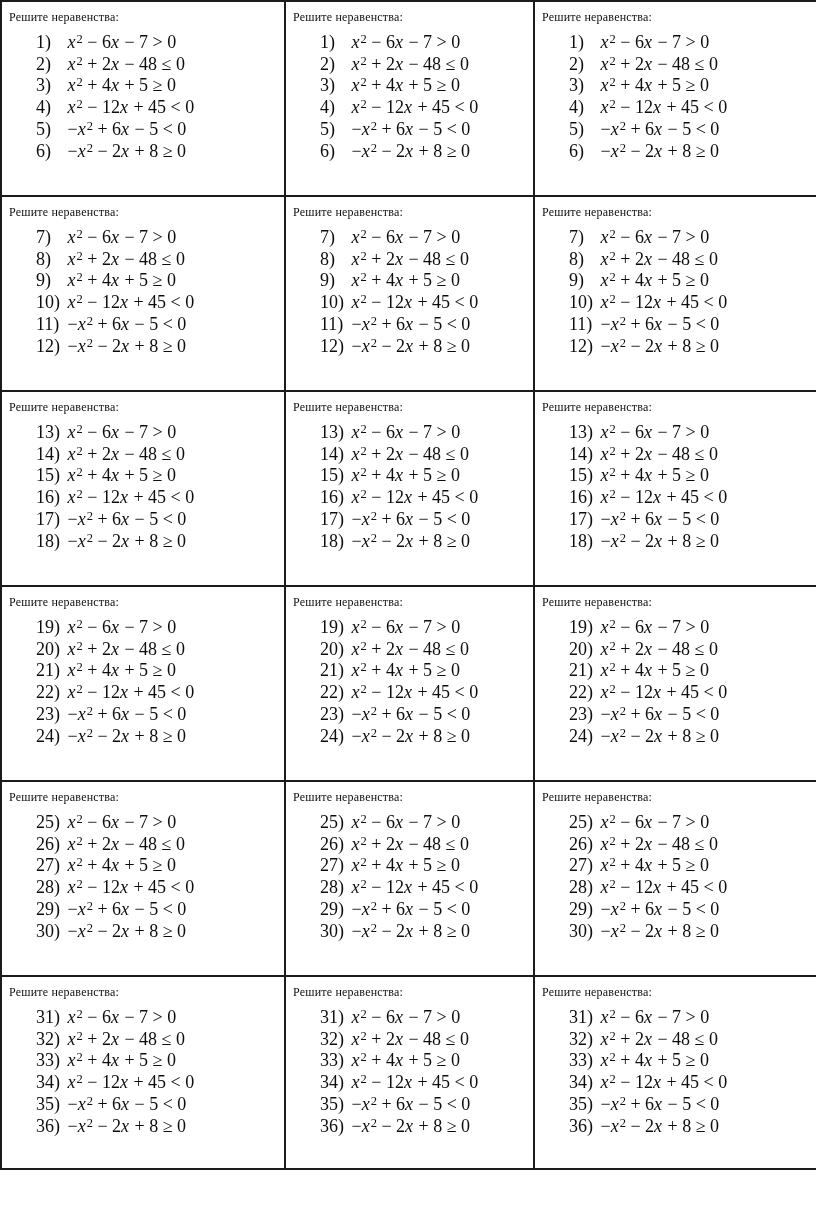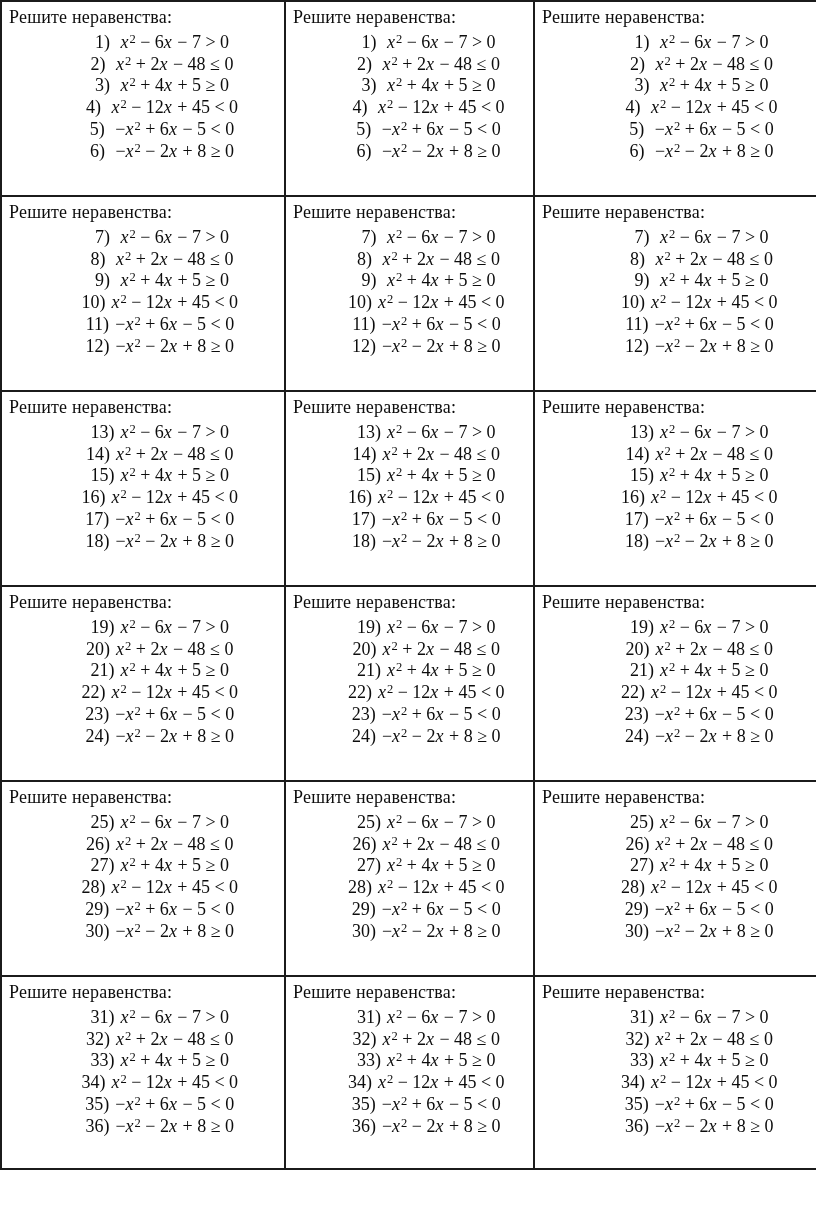--- a/index.html
+++ b/index.html
@@ -24,29 +24,28 @@
     height: 195px;
     border-top: 2px solid #1b1b1b;
     border-left: 2px solid #1b1b1b;
     padding: 3px 2px 0 7px;
     overflow: hidden;
   }
   .cell.last-row {
     border-bottom: 2px solid #1b1b1b;
   }
   .cell-title {
-    font-size: 18px;
+    font-size: 12px;
     line-height: 25px;
     letter-spacing: 0.2px;
   }
   ol.ineq-list {
     margin: 2px 0 0 0;
     padding: 0;
     list-style: none;
-    text-align: center;
   }
   li.ineq-item {
     font-size: 18px;
     line-height: 21.7px;
     padding-left: 27px;
     white-space: nowrap;
   }
   .num {
     display: inline-block;
     min-width: 27px;

